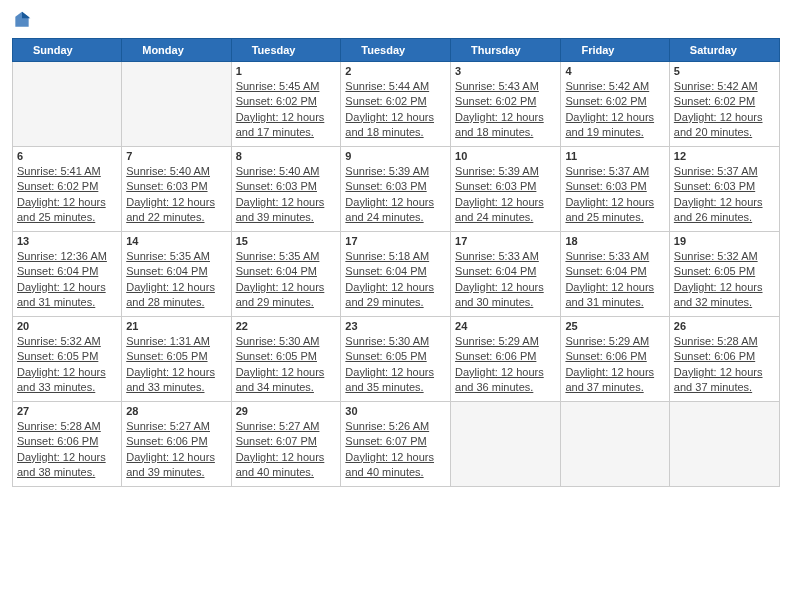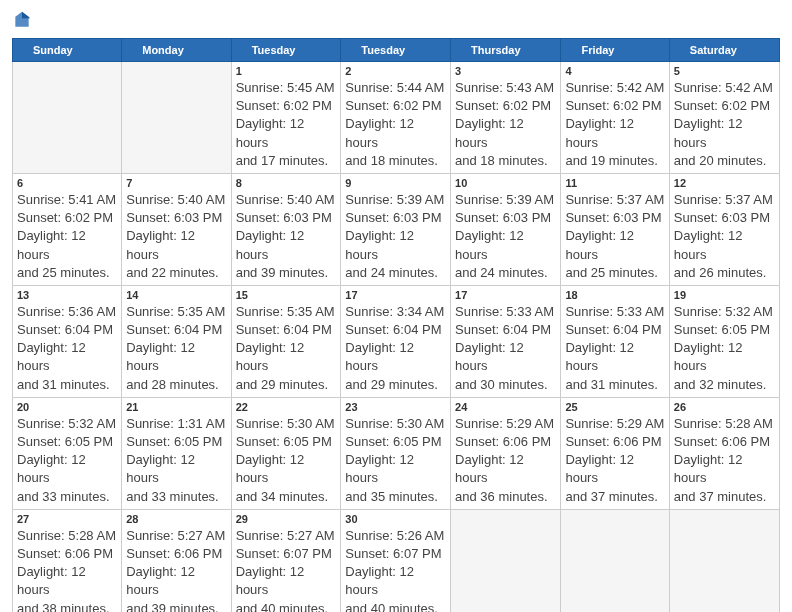--- a/index.html
+++ b/index.html
@@ -83,23 +83,24 @@
       background: #f5f5f5;
     }
     .day-num {
       font-size: 11px;
       font-weight: bold;
       color: #333;
       display: block;
       margin-bottom: 2px;
     }
     .day-info {
-      font-size: 13px;
+      font-size: 11px;
       color: #444;
       line-height: 1.4;
+      text-decoration: underline;
     }
   </style>
 </head>
 <body>
 
 <div class="container">
   <div class="header">
     <div class="logo">
       <svg class="logo-icon" viewBox="0 0 24 24">
         <path d="M12 2 L20 8 L20 20 L4 20 L4 8 Z" fill="#2a6db5" opacity="0.8"></path>
@@ -240,21 +241,21 @@
           <span>Sunset: 6:03 PM</span><br>
           <span>Daylight: 12 hours</span><br>
           <span>and 26 minutes.</span>
         </div>
       </td>
         </tr>
         <tr>
           <td>
         <span class="day-num">13</span>
         <div class="day-info">
-          <span>Sunrise: 5:36 AM</span><br>
+          <span>Sunrise: 12:36 AM</span><br>
           <span>Sunset: 6:04 PM</span><br>
           <span>Daylight: 12 hours</span><br>
           <span>and 31 minutes.</span>
         </div>
       </td>
           <td>
         <span class="day-num">14</span>
         <div class="day-info">
           <span>Sunrise: 5:35 AM</span><br>
           <span>Sunset: 6:04 PM</span><br>
@@ -267,21 +268,21 @@
         <div class="day-info">
           <span>Sunrise: 5:35 AM</span><br>
           <span>Sunset: 6:04 PM</span><br>
           <span>Daylight: 12 hours</span><br>
           <span>and 29 minutes.</span>
         </div>
       </td>
           <td>
         <span class="day-num">17</span>
         <div class="day-info">
-          <span>Sunrise: 3:34 AM</span><br>
+          <span>Sunrise: 5:18 AM</span><br>
           <span>Sunset: 6:04 PM</span><br>
           <span>Daylight: 12 hours</span><br>
           <span>and 29 minutes.</span>
         </div>
       </td>
           <td>
         <span class="day-num">17</span>
         <div class="day-info">
           <span>Sunrise: 5:33 AM</span><br>
           <span>Sunset: 6:04 PM</span><br>

